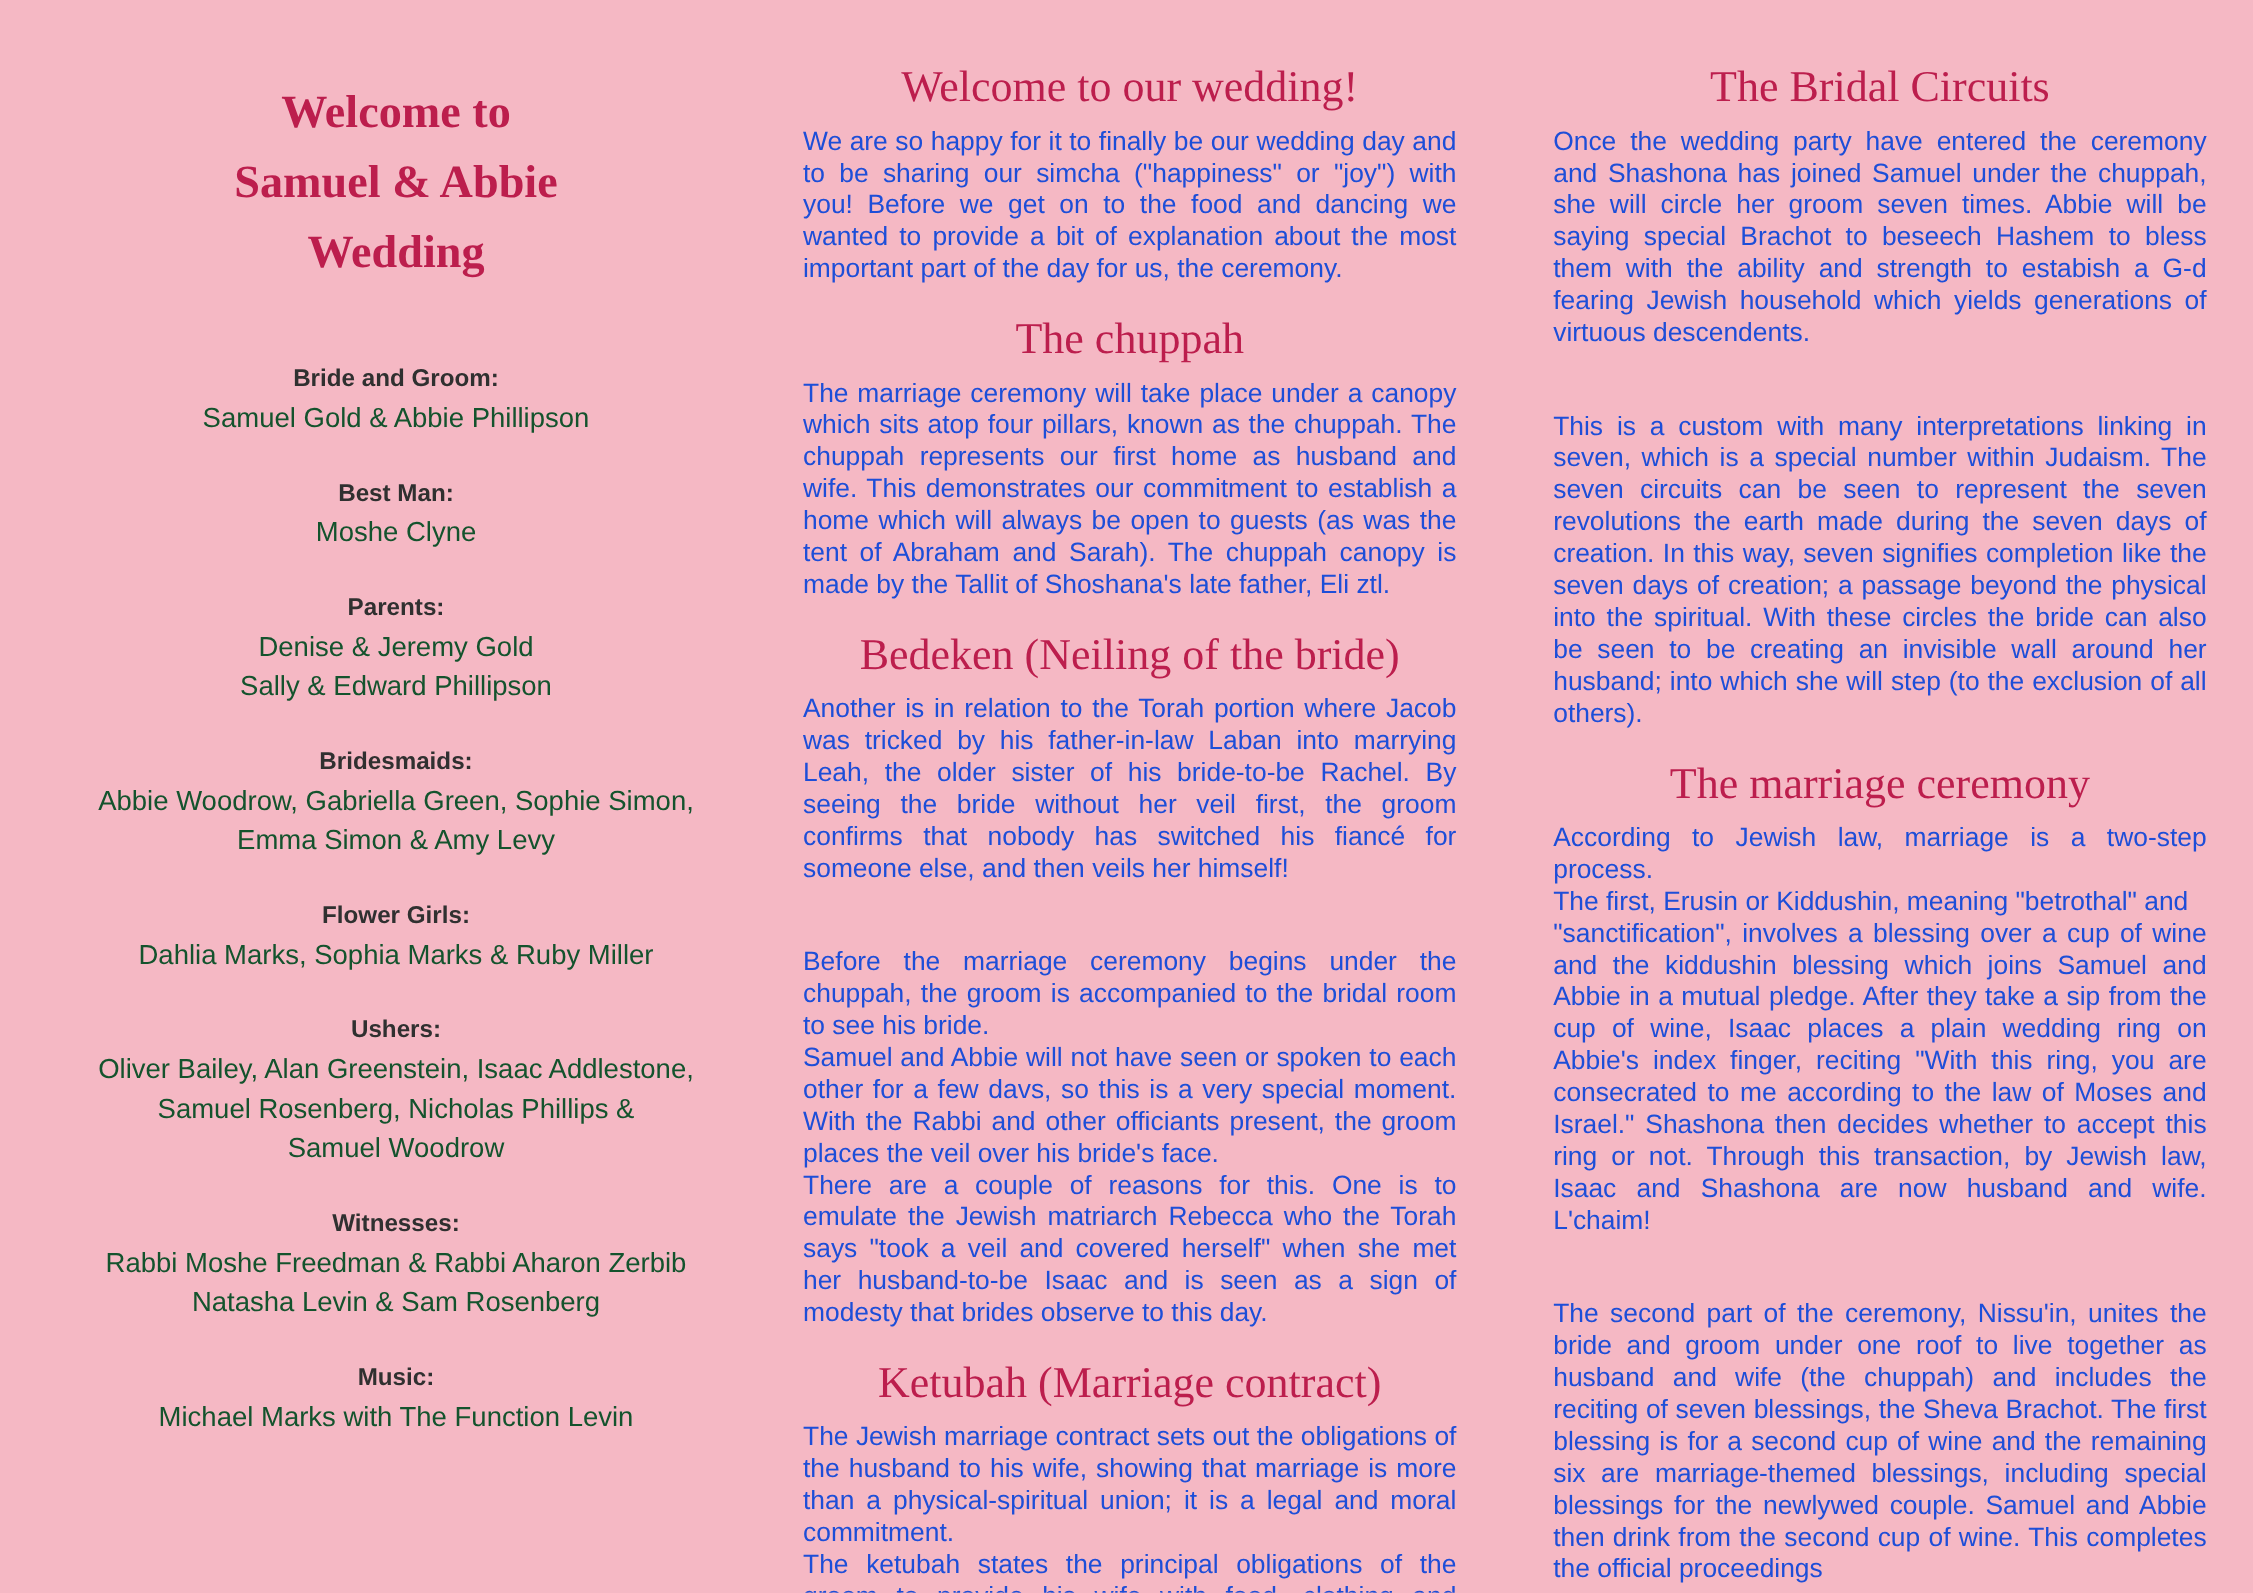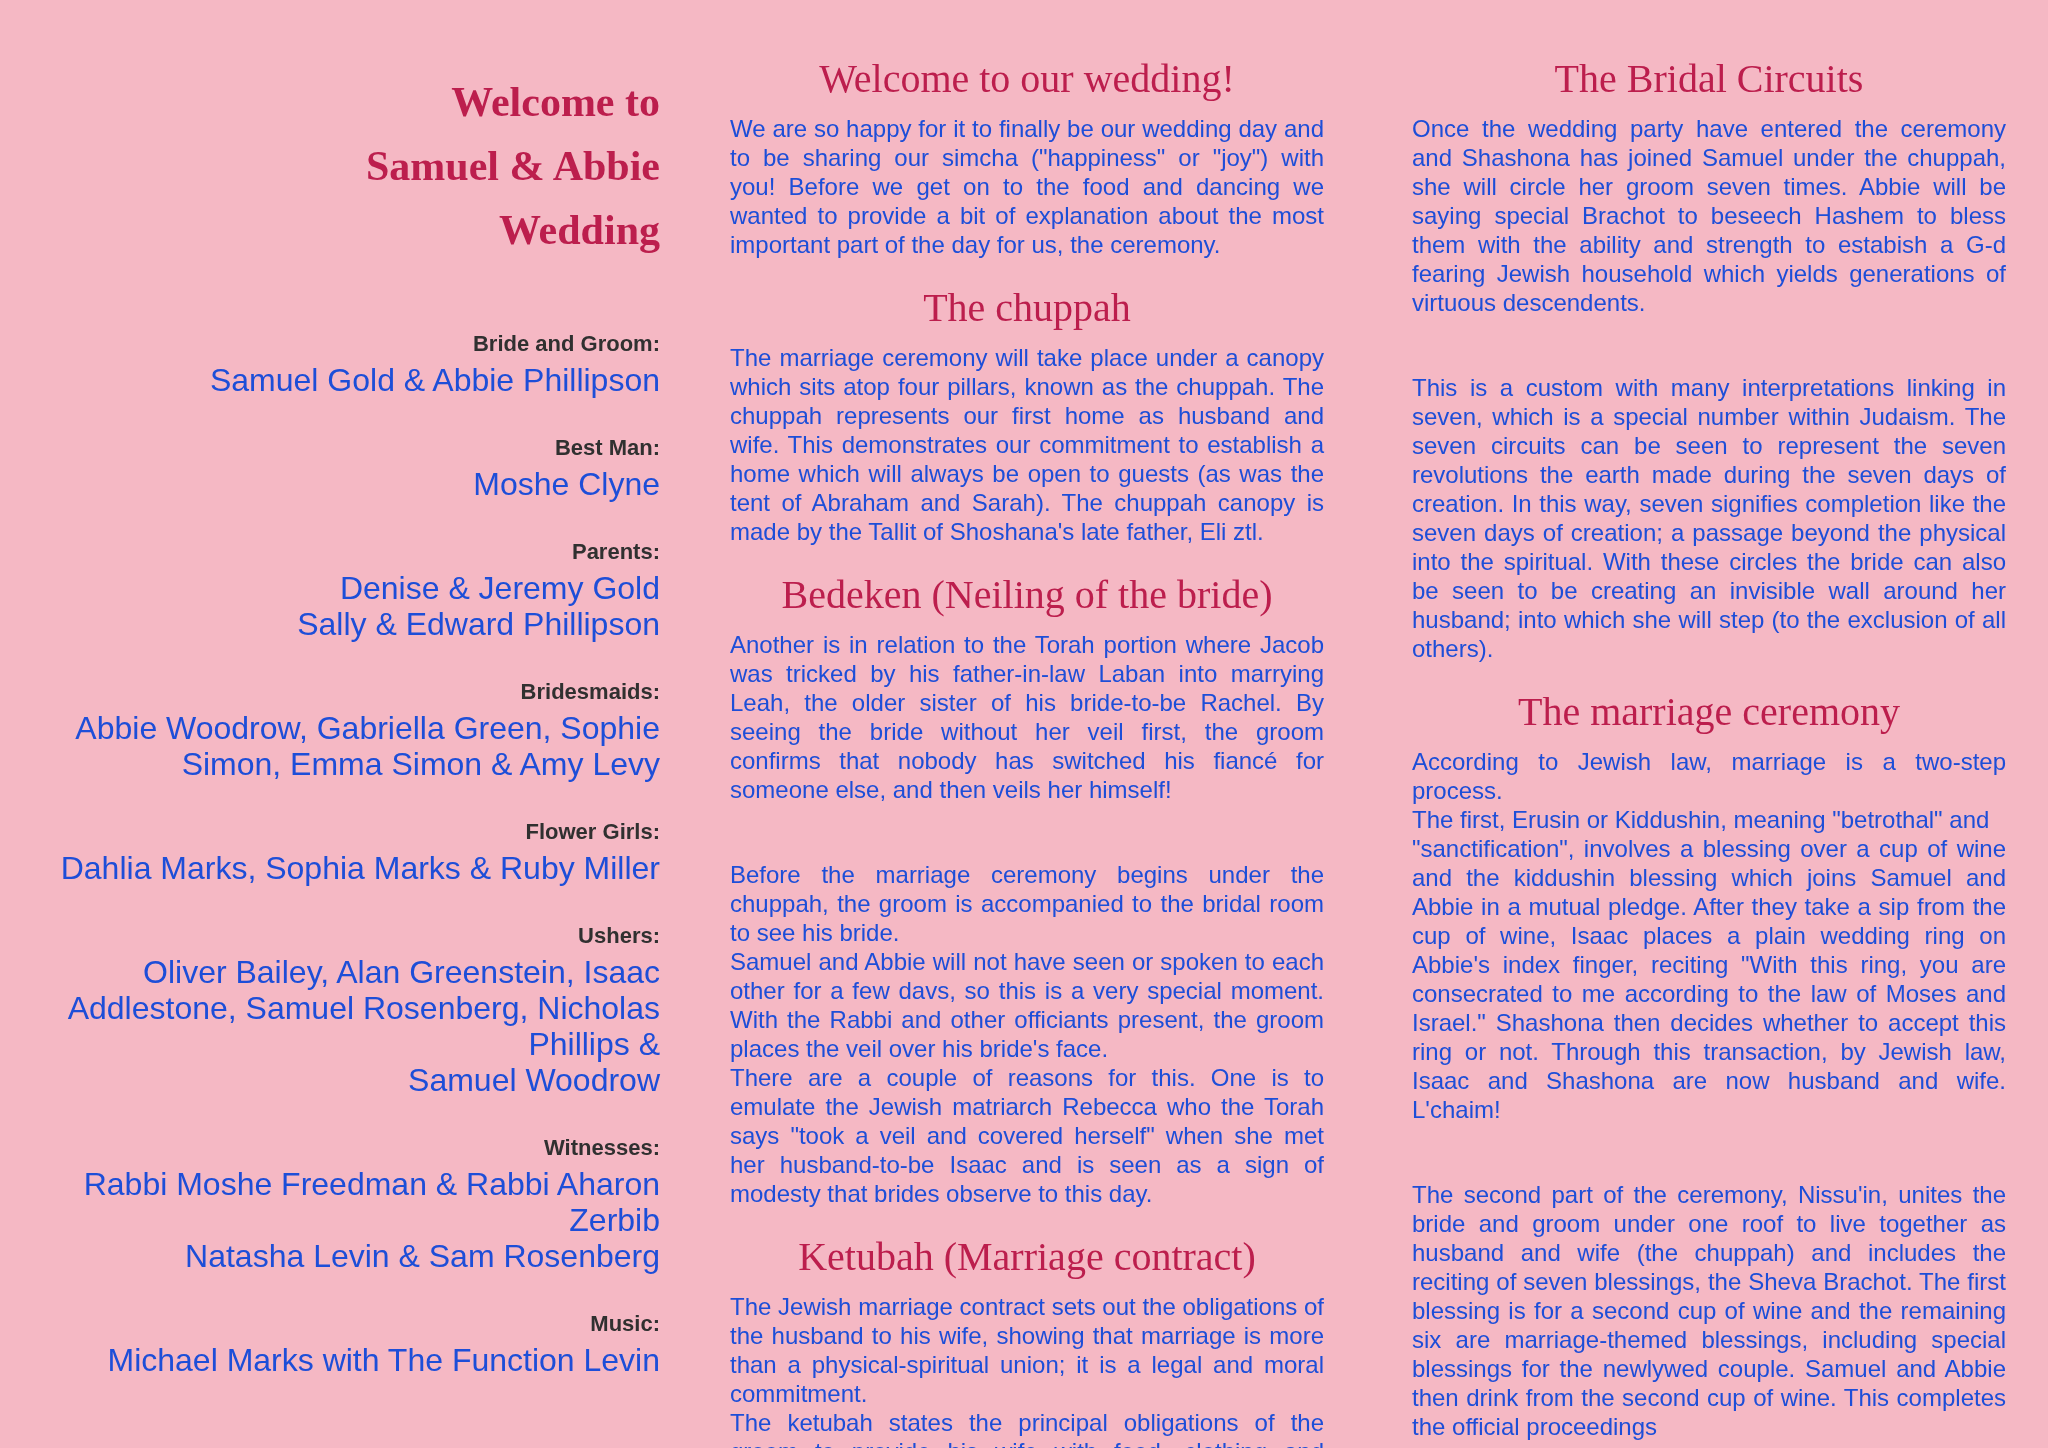--- a/index.html
+++ b/index.html
@@ -11,44 +11,44 @@
     font-family: "Liberation Sans", sans-serif;
   }
   .page {
     box-sizing: border-box;
     width: 2048px;
     height: 1448px;
     padding: 56px 42px 0 60px;
     display: flex;
   }
   .col { box-sizing: border-box; }
-  .col-left  { width: 600px; margin-right: 70px; text-align: right; }
+  .col-left  { width: 600px; margin-right: 70px; text-align: center; }
   .col-mid   { width: 594px; margin-right: 88px; }
   .col-right { width: 594px; }
 
   
   .title {
     margin: 14px 0 64px 0;
     font-family: "Liberation Serif", serif;
     font-weight: bold;
     font-size: 42px;
     line-height: 64px;
     color: #bc1e4d;
   }
   .role { margin-bottom: 32px; }
   .role-label {
     font-size: 22px;
     line-height: 36px;
     font-weight: bold;
     color: #303030;
   }
   .role-value {
-    font-size: 32px;
+    font-size: 25px;
     line-height: 36px;
-    color: #1d4ed8;
+    color: #14532d;
     white-space: pre-line;
   }
 
   
   .section-heading {
     margin: 26px 0 12px 0;
     font-family: "Liberation Serif", serif;
     font-weight: normal;
     font-size: 40px;
     line-height: 46px;

